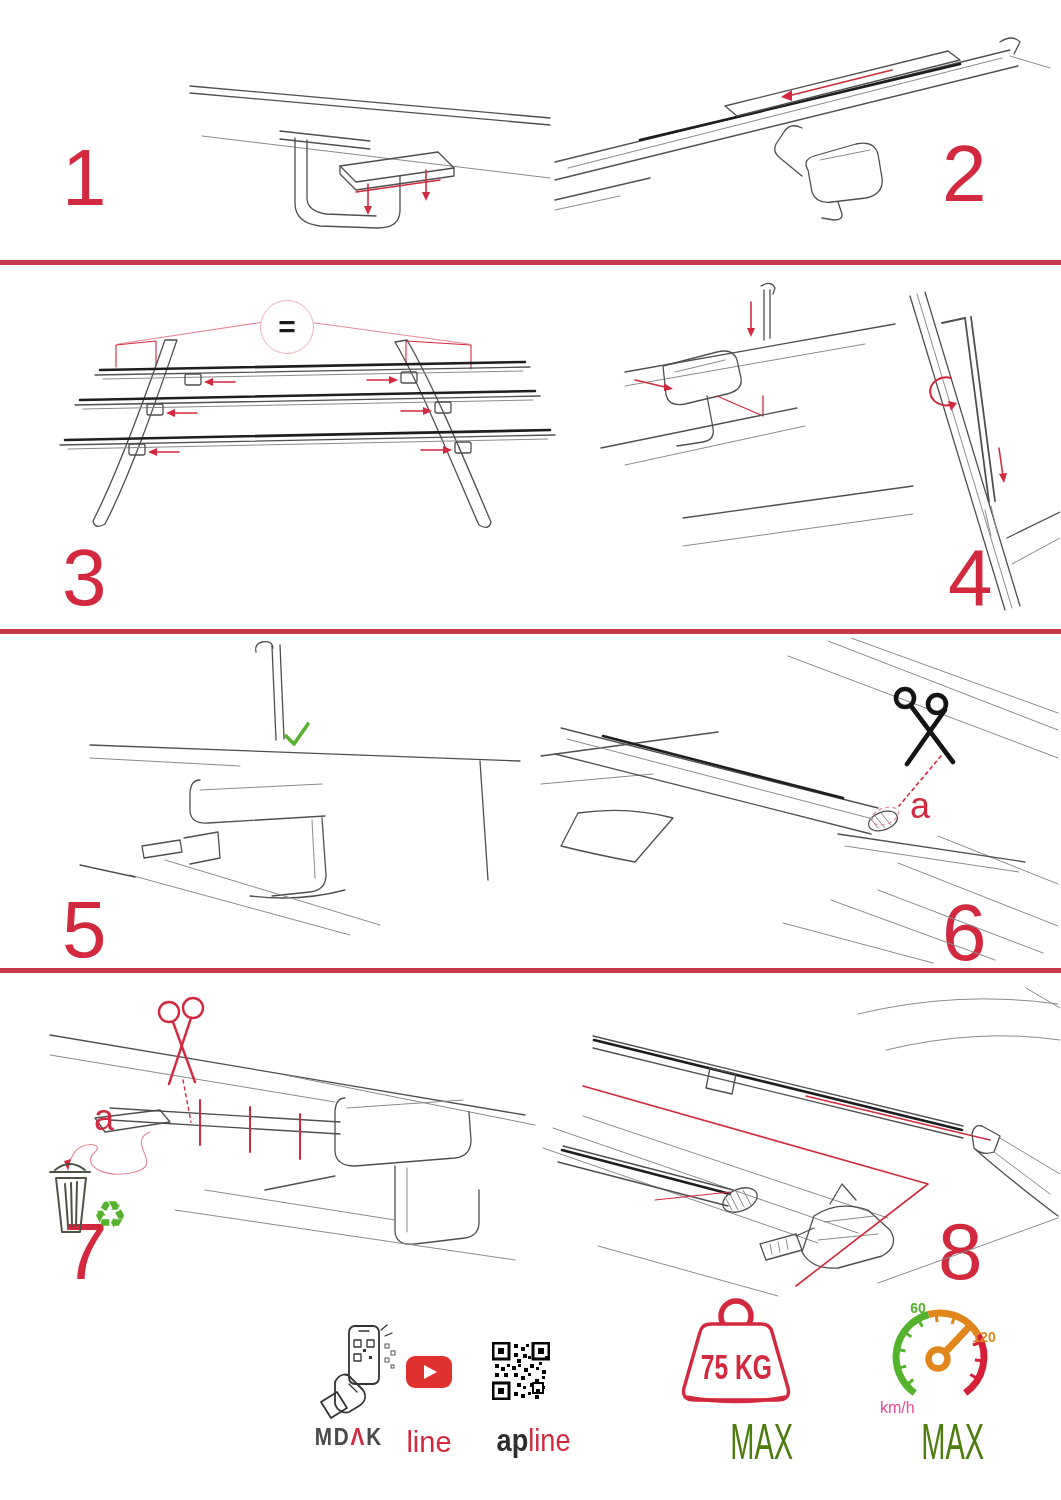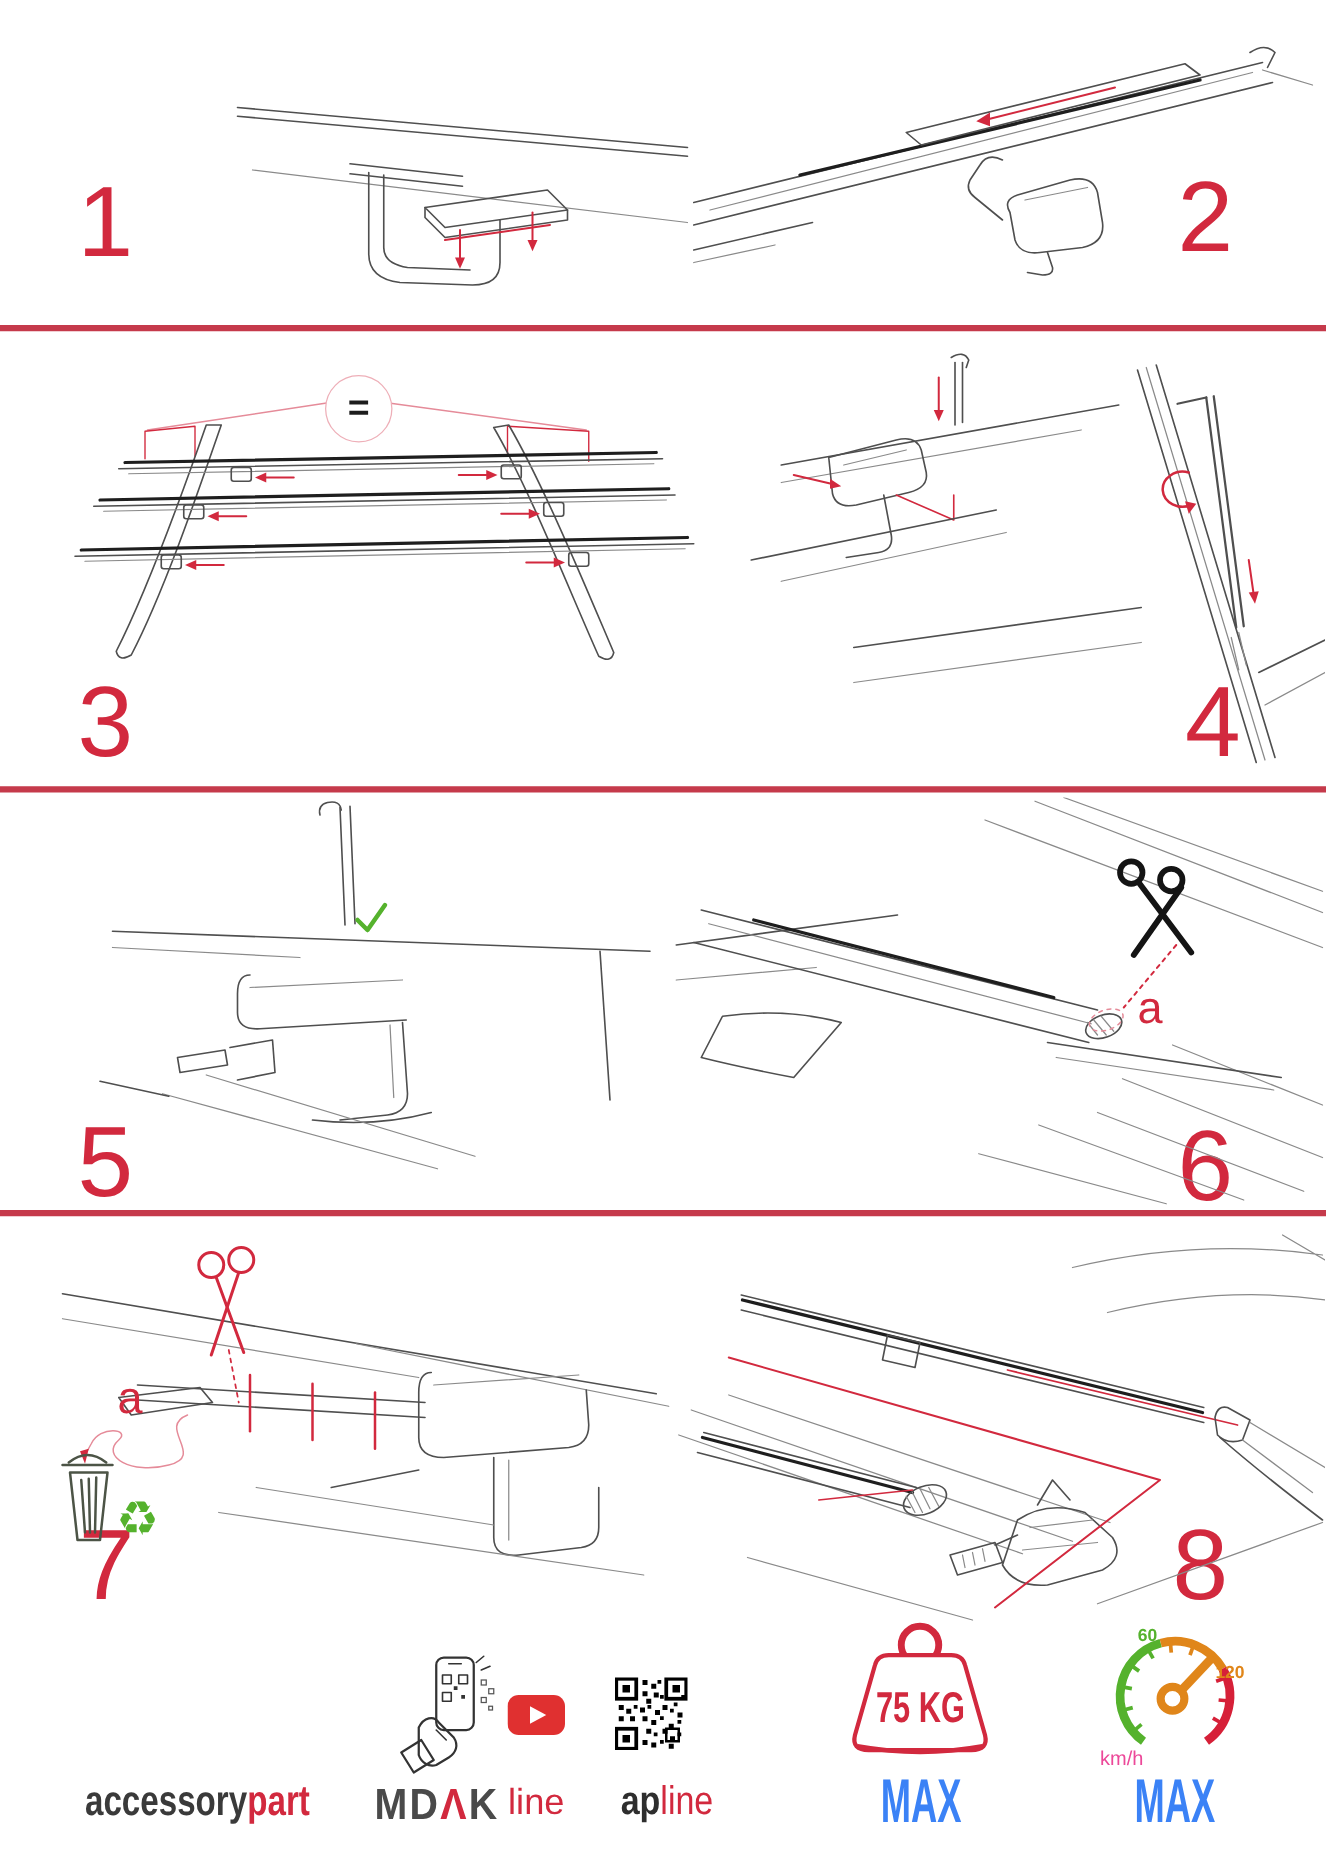--- a/index.html
+++ b/index.html
@@ -23,21 +23,21 @@
   .blk{fill:none;stroke:#141414;stroke-width:4.6;stroke-linecap:round;}
   .grn{fill:none;stroke:var(--green);stroke-width:3.6;stroke-linecap:round;stroke-linejoin:round;}
   .olv{fill:none;stroke:#4c5446;stroke-width:2;stroke-linecap:round;stroke-linejoin:round;}
   .garc{fill:none;stroke-width:7;}
   .qr{fill:#000;}
   
   .cond{display:inline-block;transform-origin:0 50%;}
   .product{position:absolute;color:var(--brand_blue);font-size:74px;font-weight:600;line-height:1;}
   .brandline{position:absolute;font-size:34px;font-weight:700;line-height:1;}
   .logo-sub{position:absolute;text-align:center;line-height:1;}
-  .maxlbl{position:absolute;text-align:center;font-weight:700;font-size:44px;color:#3b82f6;line-height:1;}
+  .maxlbl{position:absolute;text-align:right;font-weight:400;font-size:44px;color:#4d7c0f;line-height:1;}
   .maxlbl .cond{transform:scale(0.66,1.12);transform-origin:50% 50%;}
   .kg{position:absolute;text-align:center;color:var(--accent);font-weight:700;font-size:30px;line-height:1;}
   .kg .cond{transform:scale(0.82,1.15);transform-origin:50% 50%;}
   .kmh{position:absolute;text-align:left;color:#ec4899;font-size:16px;line-height:1;}
   .gauge-lbl{font-family:"Liberation Sans",sans-serif;font-size:14px;font-weight:700;}
   .gl-green{fill:var(--green);}
   .gl-orange{fill:var(--orange);}
 </style>
 </head>
 <body>
@@ -275,44 +275,39 @@
       <path class="s" d="M276,238 Q300,222 330,232 L352,252 Q362,268 344,278 L300,290 Q274,292 264,274 Z"></path>
       <path class="s8" d="M286,244 L336,238 M280,262 L340,256"></path>
       <polygon class="s" points="222,266 258,256 264,272 228,282"></polygon>
       <path class="s8" d="M232,266 L234,276 M240,264 L242,274 M248,261 L250,271"></path>
       <path class="s" d="M258,258 L276,250"></path>
     </g>
     <polyline class="r" style="stroke-width:1.6" points="45,108 390,206 258,308"></polyline>
     <path class="s8" d="M340,305 L520,240 M60,268 L240,318"></path>
   </svg>
 
-  <div class="brandline" style="left:68px;top:1424px;">
-    <span class="cond" style="transform:scaleX(0.78);">
-      <span style="color:var(--ink);">accessory</span><span style="color:var(--accent);">part</span>
-    </span>
-  </div>
 
   <svg class="abs" style="left:315px;top:1322px;" width="90" height="100" viewBox="0 0 90 100">
     <rect class="s" style="stroke:#333;stroke-width:1.8" x="34" y="4" width="30" height="58" rx="6"></rect>
     <path class="s" style="stroke:#333" d="M44,9 L54,9"></path>
     <rect class="s" style="stroke:#333" x="39" y="18" width="7" height="7"></rect>
     <rect class="s" style="stroke:#333" x="52" y="18" width="7" height="7"></rect>
     <rect class="s" style="stroke:#333" x="39" y="32" width="7" height="7"></rect>
     <rect x="54" y="34" width="3" height="3" fill="#333"></rect>
       <rect x="48" y="27" width="3" height="3" fill="#333"></rect>
     <rect x="70" y="22" width="4" height="4" fill="none" stroke="#555"></rect>
     <rect x="76" y="29" width="4" height="4" fill="none" stroke="#555"></rect>
     <rect x="70" y="36" width="4" height="4" fill="none" stroke="#555"></rect>
     <rect x="76" y="43" width="3" height="3" fill="none" stroke="#555"></rect>
     <path class="s" style="stroke:#333" d="M66,8 L72,3 M70,14 L77,11"></path>
     <path class="s" style="stroke:#333;stroke-width:1.8" d="M20,60 C24,52 32,50 36,56 L48,68 C52,74 50,80 44,84 L34,90 C28,92 22,88 20,82 Z"></path>
     <path class="s" style="stroke:#333" d="M34,62 L42,70"></path>
     <polygon class="s" style="stroke:#333;stroke-width:1.8" points="6,80 22,70 32,86 16,96"></polygon>
   </svg>
-  <div class="logo-sub" style="left:294px;top:1426px;width:110px;font-size:35px;font-weight:700;letter-spacing:2px;">
+  <div class="logo-sub" style="left:294px;top:1426px;width:110px;font-size:23px;font-weight:700;letter-spacing:2px;">
     <span class="cond" style="transform:scaleX(0.9);transform-origin:50% 50%;">
       <span style="color:#4a4a4a;">MD</span><span style="color:var(--accent);">Λ</span><span style="color:#4a4a4a;">K</span>
     </span>
   </div>
 
   <svg class="abs" style="left:406px;top:1356px;" width="46" height="32" viewBox="0 0 46 32">
     <rect x="0" y="0" width="46" height="32" rx="9" fill="var(--yt_red)"></rect>
     <polygon points="18,9 18,23 31,16" fill="#fff"></polygon>
   </svg>
   <div class="logo-sub" style="left:399px;top:1428px;width:60px;font-size:29px;font-weight:500;color:var(--accent);">line</div>

